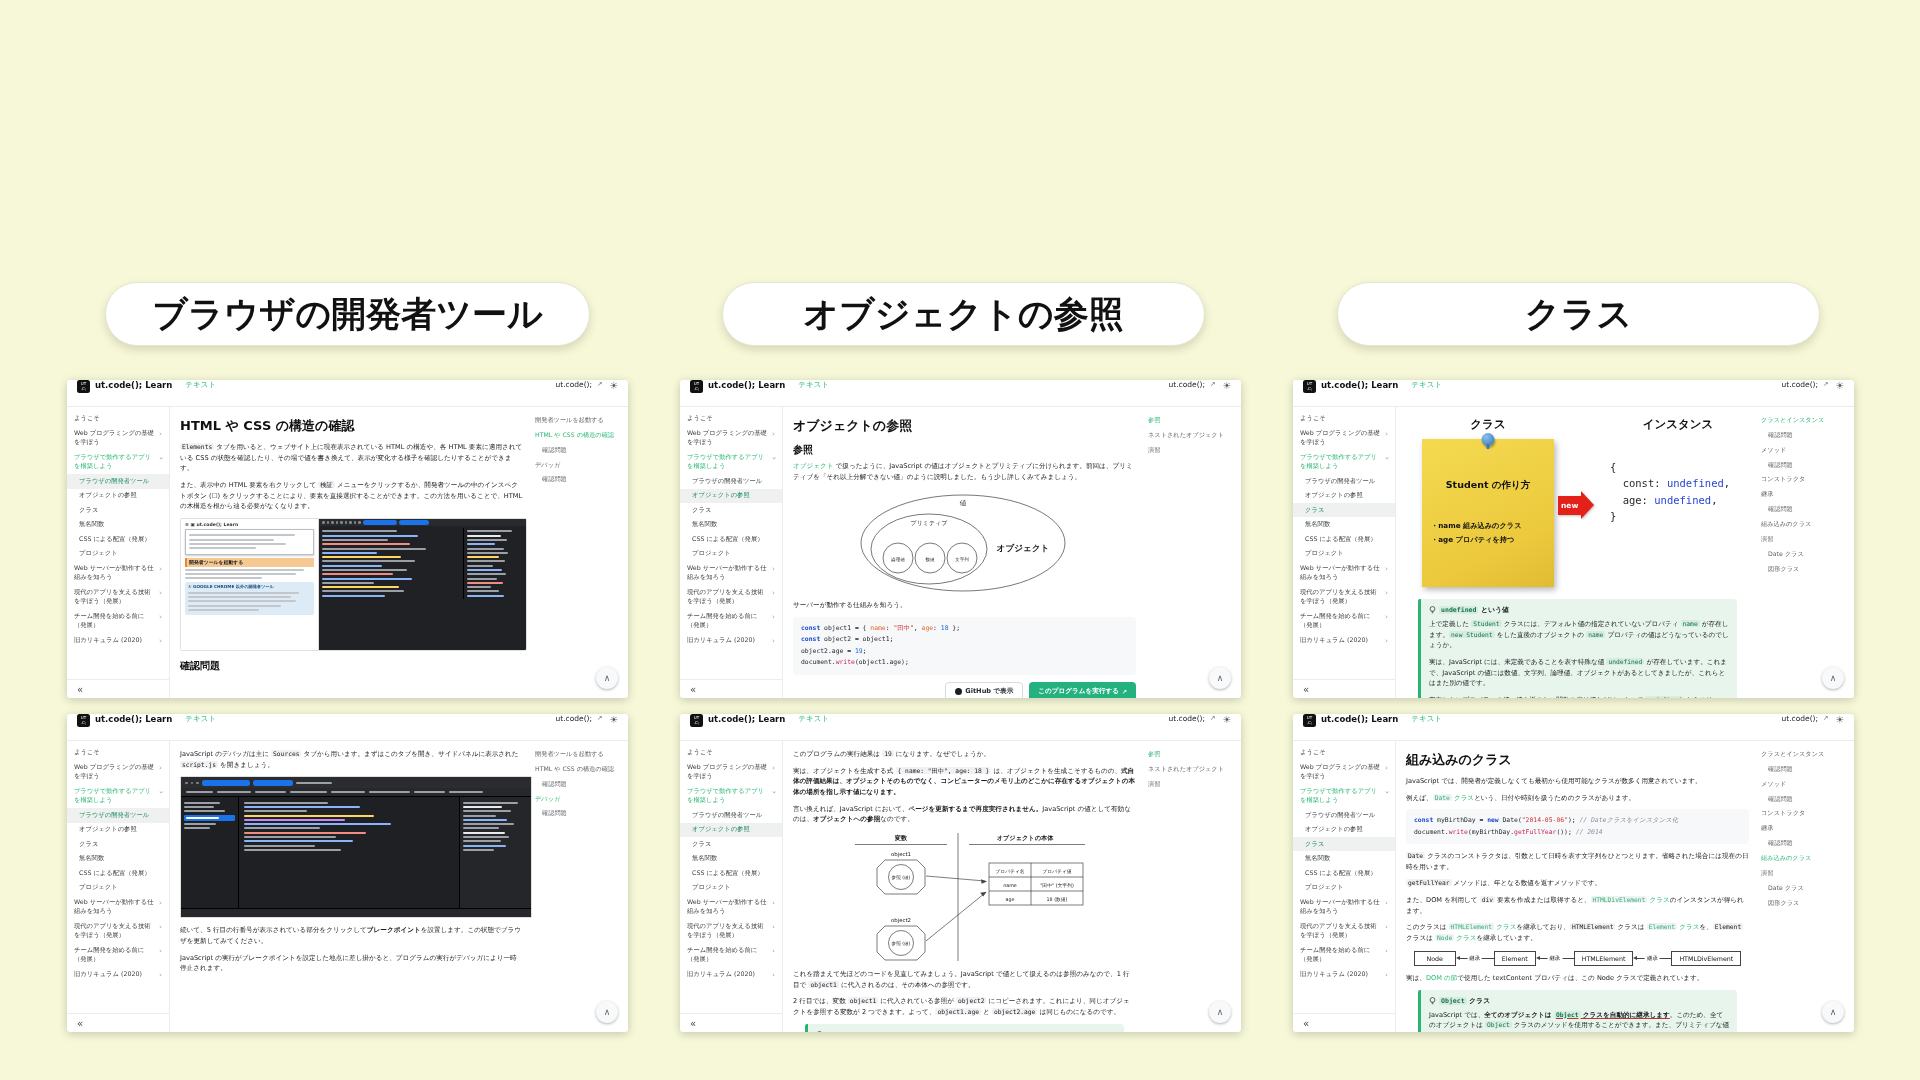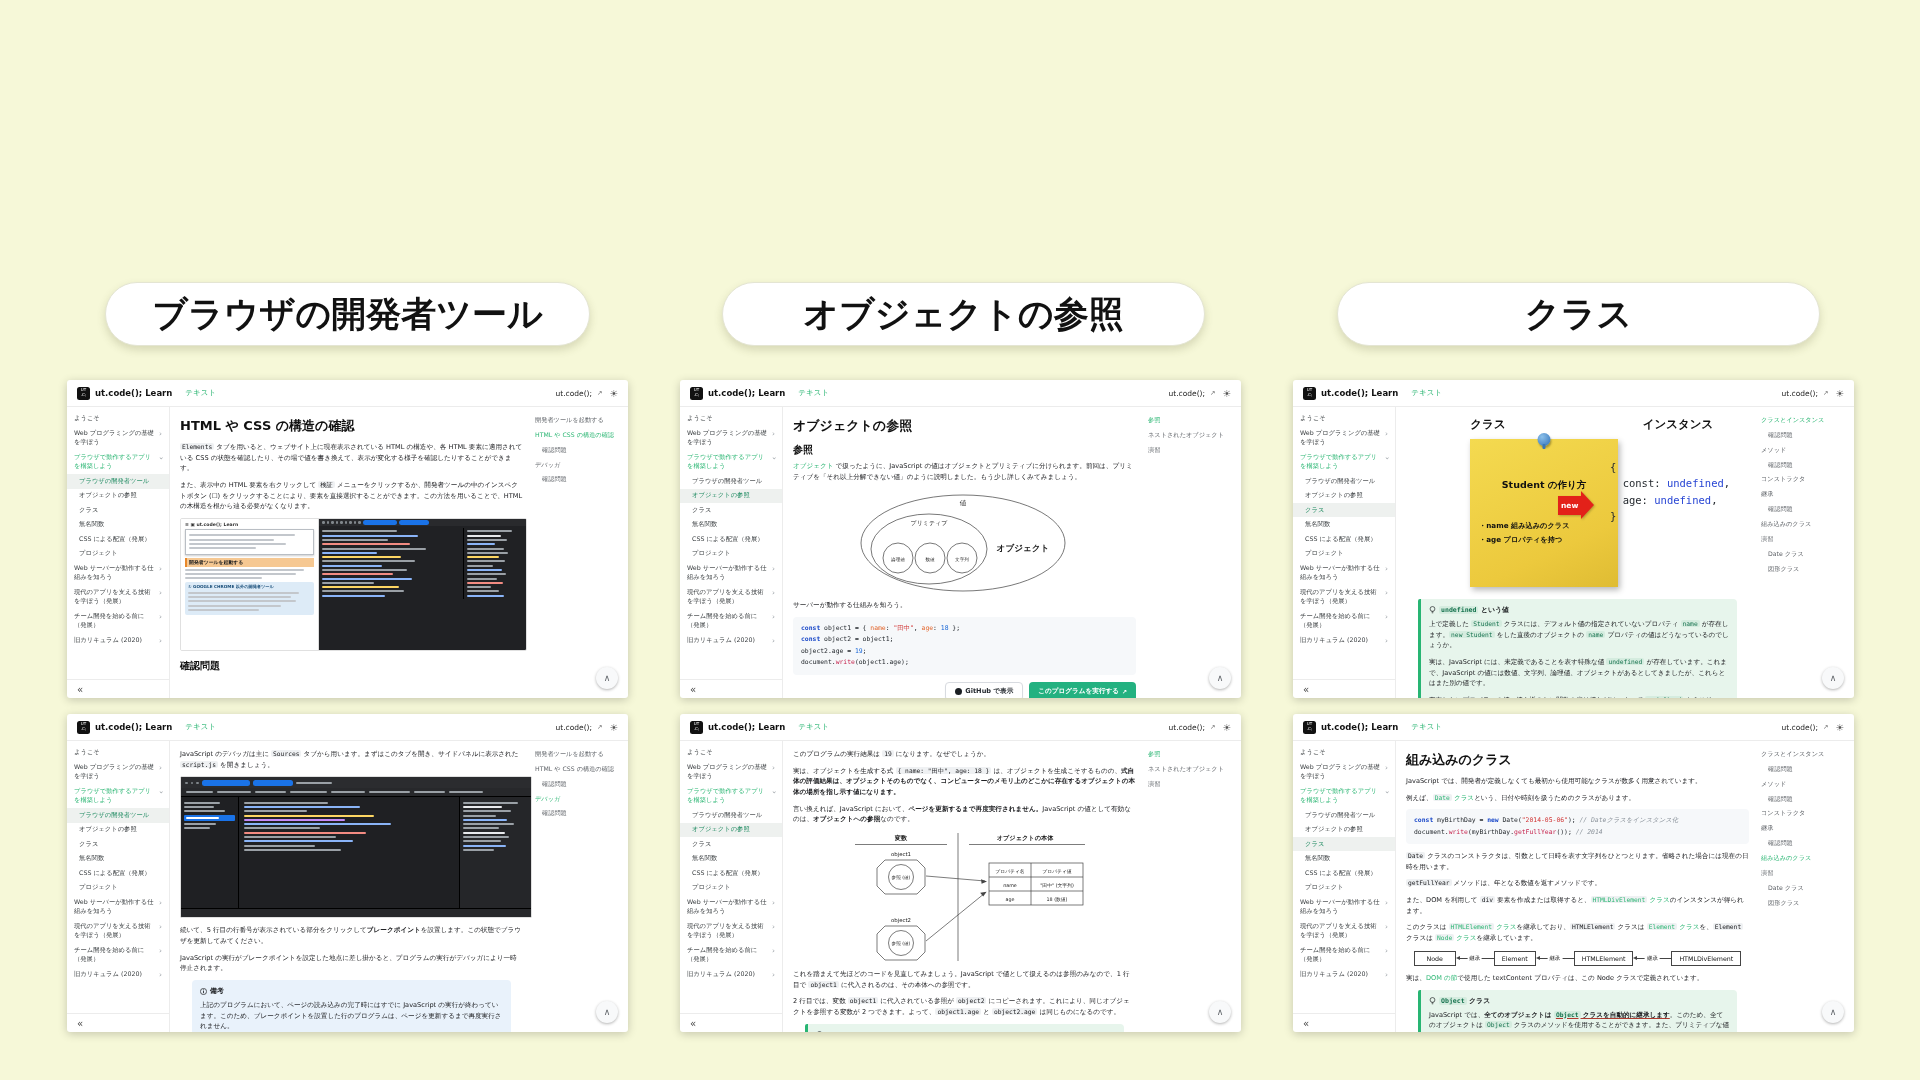--- a/index.html
+++ b/index.html
@@ -12,21 +12,21 @@
   .pill{position:absolute;height:62px;background:#ffffff;border:1px solid #e4e5d3;border-radius:33px;
         box-shadow:0 4px 8px rgba(70,70,30,.18);display:flex;align-items:center;justify-content:center;
         font-size:35px;font-weight:700;color:#111;}
   .pill1{left:105px;top:282px;width:483px;}
   .pill2{left:722px;top:282px;width:481px;}
   .pill3{left:1337px;top:282px;width:481px;}
 
   
   .panel{position:absolute;width:561px;height:318px;background:#fff;border-radius:3px;
          box-shadow:0 2px 10px rgba(0,0,0,.20);overflow:hidden;}
-  .phead{height:26px;display:flex;align-items:center;gap:5px;padding:0 10px;border-bottom:1px solid #ececec;}
+  .phead{height:26px;display:flex;gap:5px;padding:0 10px;border-bottom:1px solid #ececec;}
   .plogo{width:13px;height:13px;background:#111;color:#fff;border-radius:2.5px;font-size:4px;line-height:1.2;
          display:flex;align-items:center;justify-content:center;text-align:center;white-space:pre-line;flex:0 0 auto;}
   .pbrand{font-size:8.5px;font-weight:700;color:#111;white-space:nowrap;}
   .pnav{font-size:7.5px;color:var(--g);margin-left:8px;white-space:nowrap;}
   .pspace{flex:1;}
   .pext{font-size:7.5px;color:#222;white-space:nowrap;}
   .pexti{font-size:6.5px;color:#555;}
   .psun{font-size:9.5px;color:#555;margin-left:2px;}
   .pbody{display:flex;height:292px;position:relative;}
 
@@ -120,23 +120,23 @@
   .chainbox{border:1px solid #444;padding:3px 7px;font-size:6.3px;color:#111;background:#fff;min-width:26px;text-align:center;}
   .conn{position:relative;width:38px;height:10px;flex:0 0 auto;}
   .conn i{position:absolute;left:3px;right:0;top:50%;border-top:1px solid #444;}
   .conn u{position:absolute;left:0;top:50%;margin-top:-2.5px;width:0;height:0;
           border-right:4px solid #444;border-top:2.5px solid transparent;border-bottom:2.5px solid transparent;}
   .connlab{position:absolute;left:50%;top:50%;transform:translate(-50%,-50%);background:#fff;
            font-size:5.4px;padding:0 2px;color:#222;text-decoration:none;font-style:normal;}
 
   .dclass{position:relative;height:176px;margin:2px 0 2px;}
   .dcl-title{position:absolute;top:0;font-size:11.5px;font-weight:700;color:#111;transform:translateX(-50%);}
-  .sticky{position:absolute;left:16px;top:22px;width:148px;height:148px;
+  .sticky{position:absolute;left:16px;top:22px;width:132px;height:148px;
           background:linear-gradient(155deg,#f4da50 0%,#ecc93d 70%,#dfbc33 100%);
-          box-shadow:2px 3px 6px rgba(0,0,0,.28);margin-left:48px;}
+          box-shadow:2px 3px 6px rgba(0,0,0,.28);}
   .pin{position:absolute;left:50%;top:-6px;transform:translateX(-50%);width:13px;height:13px;border-radius:50%;
        background:radial-gradient(circle at 35% 30%,#8cc0ea,#2e6fb7);box-shadow:1px 2px 2px rgba(0,0,0,.3);}
   .pin::after{content:"";position:absolute;left:5px;top:11px;width:2.5px;height:5px;background:#3a77b5;border-radius:1px;}
   .sticky-title{position:absolute;top:40px;left:0;right:0;text-align:center;font-size:9.5px;font-weight:700;color:#111;}
   .sticky-bullets{position:absolute;top:80px;left:9px;right:4px;font-size:7.2px;font-weight:700;line-height:1.9;color:#111;}
   .dcl-arrow{position:absolute;left:152px;top:74px;display:flex;align-items:center;filter:drop-shadow(1px 1px 1px rgba(0,0,0,.25));}
   .arrow-rect{background:#e32119;color:#fff;font-weight:700;font-size:7.5px;padding:5px 3px;}
   .arrow-tri{width:0;height:0;border-left:13px solid #e32119;border-top:14px solid transparent;border-bottom:14px solid transparent;}
   .dcl-code{position:absolute;left:204px;top:42px;font-family:"DejaVu Sans Mono","Liberation Mono",monospace;
             font-size:10.5px;line-height:1.55;color:#111;white-space:pre;}
@@ -430,33 +430,20 @@
                   <div class="bar g" style="width: 70%;"></div>
                   <div class="bar g" style="width: 58%;"></div>
                   <div class="bar b" style="width: 66%;"></div>
                   <div class="bar g" style="width: 48%;"></div>
                 </div>
               </div>
               <div class="sd-foot"></div>
             </div>
             <p class="mp"><span>続いて、5 行目の行番号が表示されている部分をクリックして</span><span class="b">ブレークポイント</span><span>を設置します。この状態でブラウザを更新してみてください。</span></p>
             <p class="mp">JavaScript の実行がブレークポイントを設定した地点に差し掛かると、プログラムの実行がデバッガにより一時停止されます。</p>
-            <div class="box info">
-              <div class="bt">
-                <span class="bicon">
-                  <svg width="7" height="7" viewBox="0 0 10 10">
-                    <circle cx="5" cy="5" r="4.4" fill="none" stroke="#1c1e21" stroke-width="1"></circle>
-                    <rect x="4.4" y="4" width="1.2" height="3.4" fill="#1c1e21"></rect>
-                    <rect x="4.4" y="2" width="1.2" height="1.2" fill="#1c1e21"></rect>
-                  </svg>
-                </span>
-                <span>備考</span>
-              </div>
-              <p class="mp">上記のプログラムにおいて、ページの読み込みの完了時にはすでに JavaScript の実行が終わっています。このため、ブレークポイントを設置した行のプログラムは、ページを更新するまで再度実行されません。</p>
-            </div>
           </div>
           <nav class="ptoc">
             <div class="tocl">開発者ツールを起動する</div>
             <div class="tocl">HTML や CSS の構造の確認</div>
             <div class="tocl ind">確認問題</div>
             <div class="tocl on">デバッガ</div>
             <div class="tocl ind">確認問題</div>
           </nav>
         </div>
         <div class="scrolltop">∧</div>

